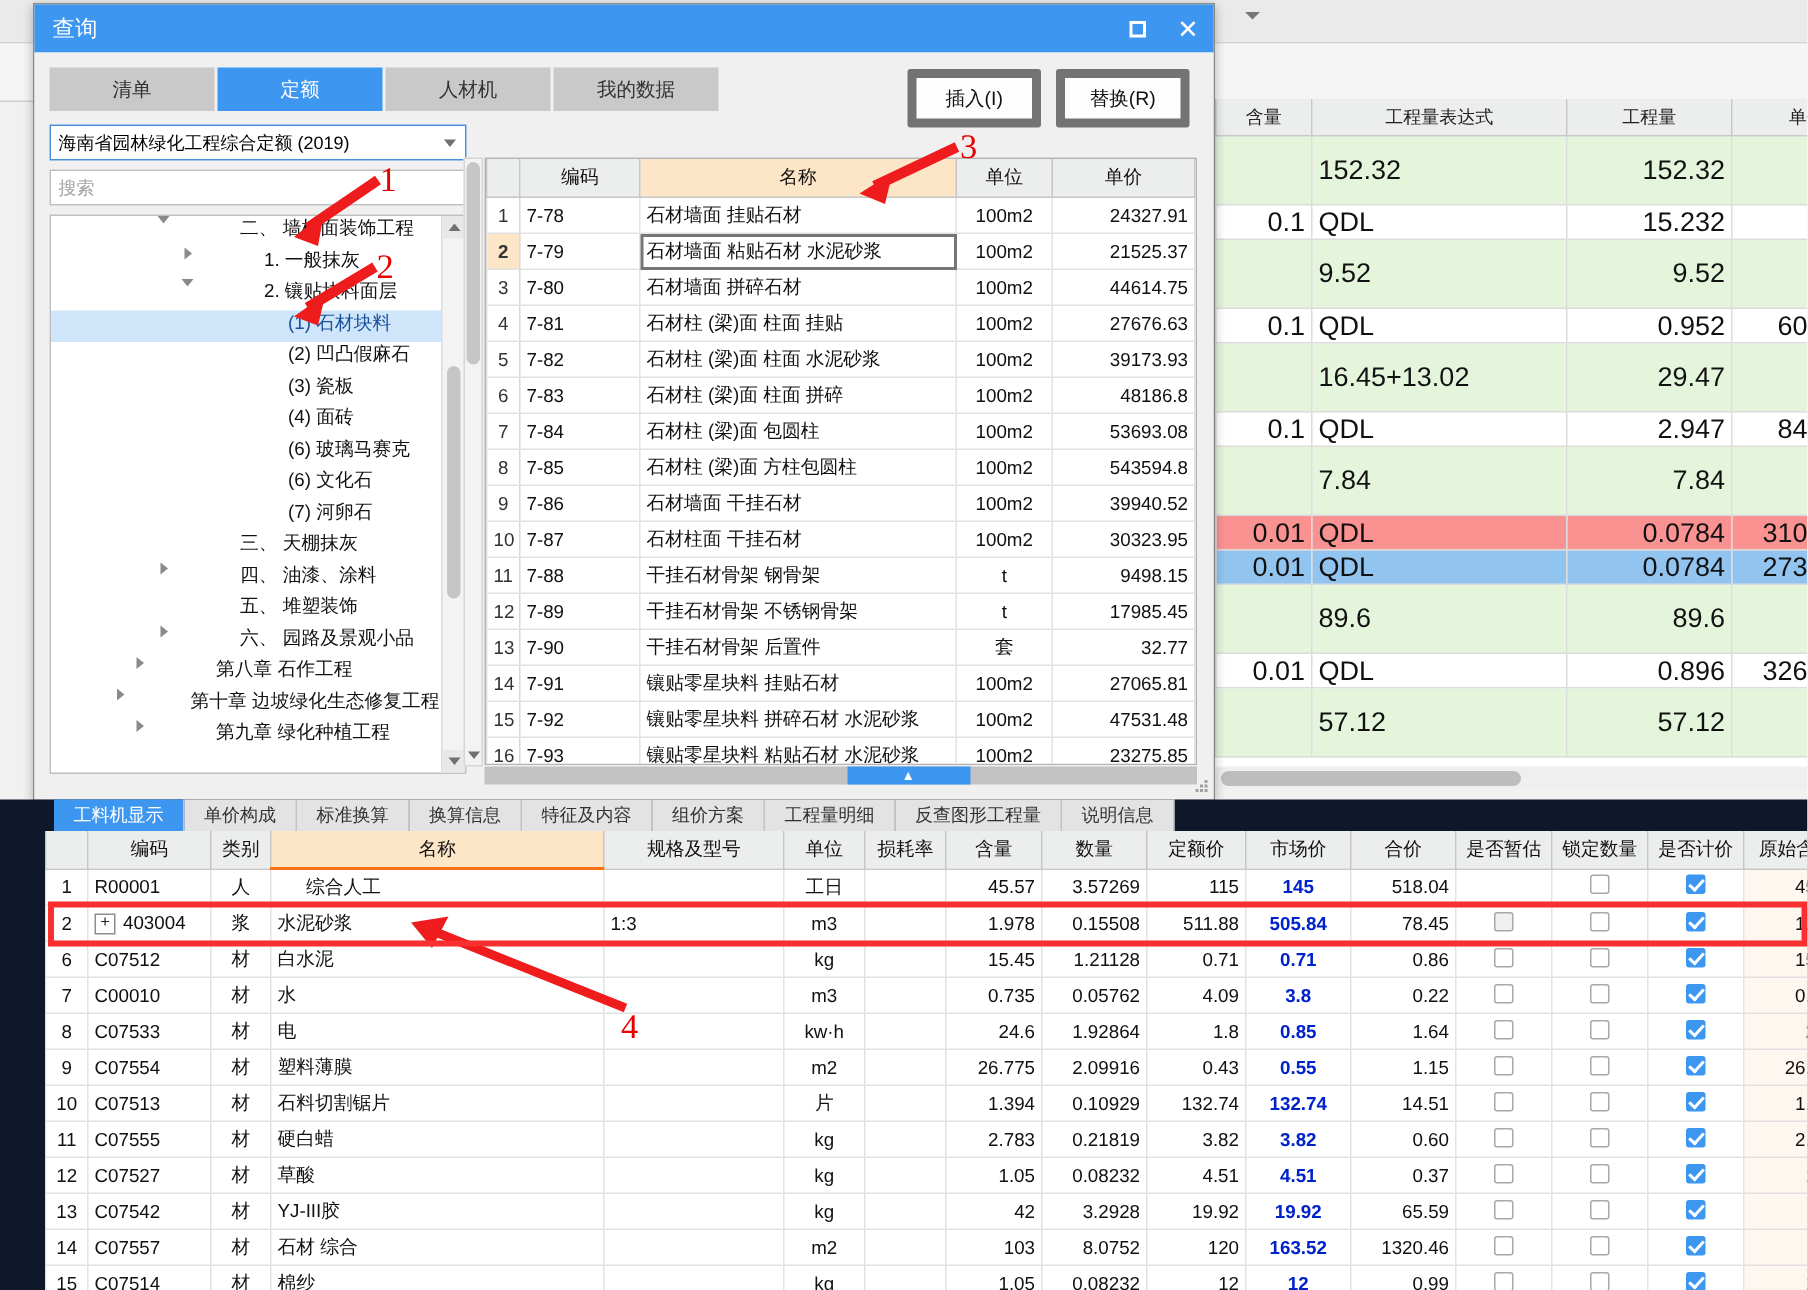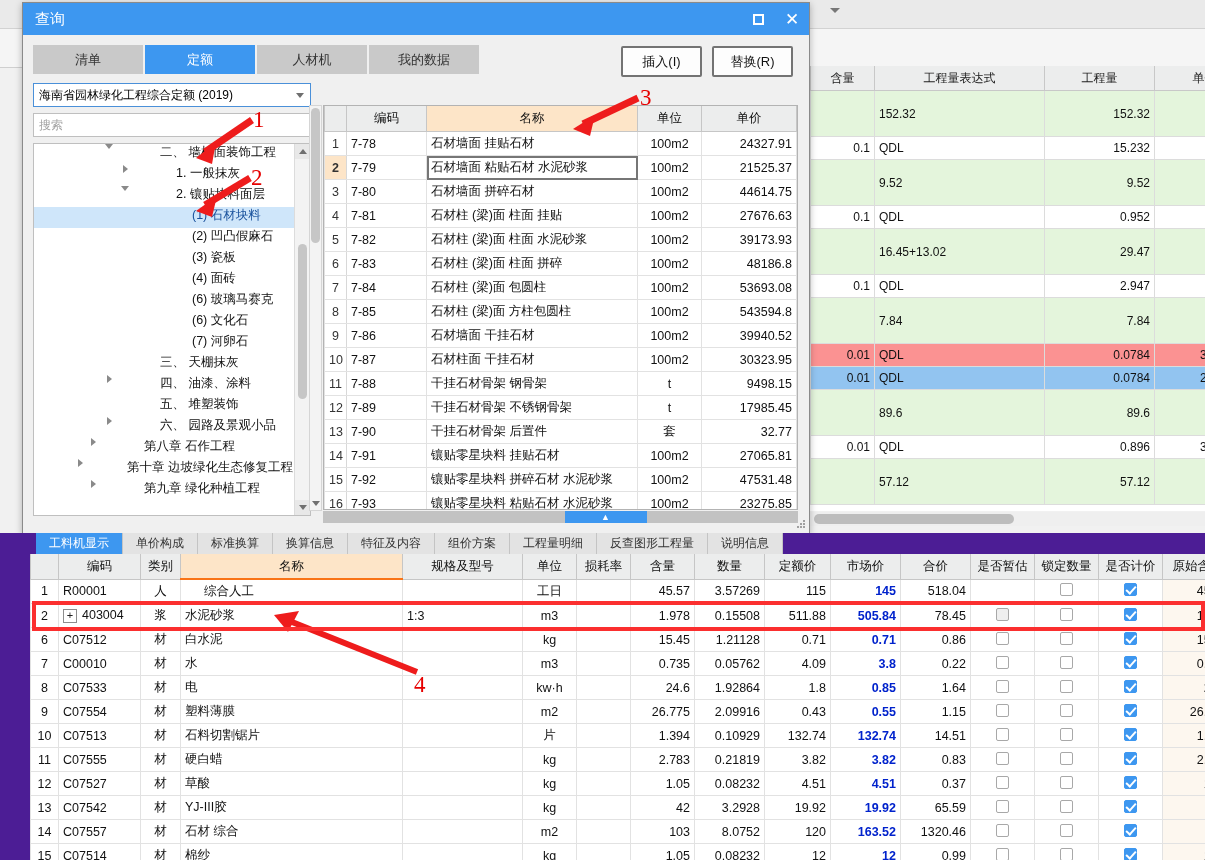--- a/index.html
+++ b/index.html
@@ -16,21 +16,21 @@
   .bg-toolstrip{position:absolute;left:0;top:0;width:1205px;height:28px;background:#eaeaea;border-bottom:1px solid #d2d2d2;}
   .bg-caret{position:absolute;left:830px;top:8px;width:0;height:0;border-left:5px solid transparent;border-right:5px solid transparent;border-top:5px solid #777;}
   .bg-gap{position:absolute;left:0;top:29px;width:1205px;height:38px;background:#f5f5f5;border-bottom:1px solid #cfcfcf;}
 
   .bg-grid{position:absolute;left:810px;top:66px;width:395px;height:445px;overflow:hidden;background:#fff;}
   .bg-grid table{border-collapse:collapse;table-layout:fixed;width:420px;}
   .bg-grid th{
     background:#eceded;border:1px solid #c8c8c8;border-top:none;
     font-weight:normal;font-size:12px;height:22px;text-align:center;color:#222;
   }
-  .bg-grid td{border:1px solid #dcdcdc;font-size:12px;padding:0 4px;color:#111;height:22px;}
+  .bg-grid td{border:1px solid #dcdcdc;font-size:18px;padding:0 4px;color:#111;height:22px;}
   .bg-grid td.num{text-align:right;}
   .bg-grid td.lft{text-align:left;}
   .r-green td{background:#e4f5dc;}
   .r-white td{background:#ffffff;}
   .r-red td{background:#fb9292;}
   .r-blue td{background:#92c4f0;}
   .bg-hscroll{position:absolute;left:810px;top:512px;width:395px;height:14px;background:#efefef;}
   .bg-hscroll i{position:absolute;left:4px;top:2px;width:200px;height:10px;background:#bdbdbd;border-radius:5px;display:block;}
 
   
@@ -52,21 +52,21 @@
   
   .tabs{position:absolute;left:10px;top:10px;display:flex;gap:2px;}
   .tab{
     min-width:78px;height:29px;background:#c9c9c9;color:#333;display:flex;align-items:center;
     justify-content:center;font-size:13px;padding:0 16px;
   }
   .tab.active{background:#3d97f0;color:#fff;}
 
   .topbtns{position:absolute;right:16px;top:11px;display:flex;gap:10px;}
   .tbtn{
-    width:77px;height:27px;border:2px solid #737373;background:#fdfdfd;border-radius:2px;
+    width:77px;height:27px;border:6px solid #737373;background:#fdfdfd;border-radius:2px;
     display:flex;align-items:center;justify-content:center;font-size:13px;color:#111;
   }
 
   
   .leftpane{position:absolute;left:10px;top:48px;width:280px;height:438px;}
   .combo{
     position:relative;width:278px;height:24px;border:1px solid #4a90d9;background:#fff;
     display:flex;align-items:center;padding-left:5px;font-size:12px;box-sizing:border-box;
   }
   .combo .arr{position:absolute;right:6px;top:9px;width:0;height:0;border-left:4px solid transparent;border-right:4px solid transparent;border-top:5px solid #6f6f6f;}
@@ -117,40 +117,40 @@
   .dg-hbar .updot{position:absolute;left:278px;top:3px;color:#fff;font-size:9px;line-height:6px;}
 
   .dlg-vscroll{position:absolute;left:286px;top:70px;width:13px;height:406px;background:#f3f3f3;border:1px solid #d5d5d5;box-sizing:border-box;}
   .dlg-vscroll .thumb{position:absolute;left:1px;top:2px;width:9px;height:135px;background:#c6c6c6;border-radius:5px;}
   .dlg-vscroll .dn{position:absolute;left:0;bottom:0;width:11px;height:13px;display:flex;align-items:center;justify-content:center;}
 
   .dlg-resize{position:absolute;right:3px;bottom:3px;width:10px;height:10px;}
   .dlg-resize span{position:absolute;width:2px;height:2px;background:#a0a0a0;}
 
   
-  .bottom{position:absolute;left:0;top:533px;width:1205px;height:327px;background:#4c1d95;}
+  .bottom{position:absolute;left:0;top:533px;width:1205px;height:327px;background:#0f172a;}
   .btabs{position:absolute;left:36px;top:0px;display:flex;height:21px;align-items:flex-end;}
   .btab{
     height:21px;padding:0 13px;display:flex;align-items:center;font-size:12px;color:#333;
     background:#e3e3e3;border-right:1px solid #c4c4c4;
   }
   .btab.active{background:#3d97f0;color:#fff;}
 
   .btable{position:absolute;left:30px;top:21px;width:1175px;height:306px;overflow:hidden;background:#fff;}
   .btable table{border-collapse:collapse;table-layout:fixed;width:1175px;}
   .btable th{
     background:#eceded;border:1px solid #c6c6c6;border-top:none;font-weight:normal;
     height:22px;font-size:12.5px;color:#111;
   }
   .btable th.nm{background:#fde5c8;}
   .btable td{border:1px solid #e2e2e2;height:23px;font-size:12.5px;padding:0 4px;background:#fff;color:#111;}
   .btable td.idx{text-align:center;background:#fff;}
   .btable td.num{text-align:right;}
   .btable td.ctr{text-align:center;}
-  .btable td.mkt{text-align:right;color:#0022cc;font-weight:bold;margin-top:36px;}
+  .btable td.mkt{text-align:center;color:#0022cc;font-weight:bold;margin-top:36px;}
   .btable td.orig{text-align:right;background:#fdf7ef;}
   .btable .plus{
     display:inline-block;width:12px;height:12px;border:1px solid #8d8d8d;background:#fff;
     line-height:10px;text-align:center;font-size:11px;margin-right:5px;vertical-align:middle;color:#222;
   }
   .chk{width:13px;height:13px;border:1px solid #a8a8a8;background:#fff;display:inline-block;border-radius:2px;box-sizing:border-box;}
   .chk.dim{background:#efefef;}
   .chk.on{background:#3d97f0;border-color:#3d97f0;position:relative;}
   .chk.on:after{
     content:"";position:absolute;left:3px;top:0px;width:4px;height:8px;border:solid #fff;
@@ -763,21 +763,21 @@
               <td><span>C07555</span></td>
               <td class="ctr">材</td>
               <td class="">硬白蜡</td>
               <td class=""></td>
               <td class="ctr">kg</td>
               <td class="ctr"></td>
               <td class="num">2.783</td>
               <td class="num">0.21819</td>
               <td class="num">3.82</td>
               <td class="mkt">3.82</td>
-              <td class="num">0.83</td>
+              <td class="num">0.60</td>
               <td class="ctr"><span class="chk"></span></td>
               <td class="ctr"><span class="chk"></span></td>
               <td class="ctr"><span class="chk on"></span></td>
               <td class="orig">2.783</td>
             </tr>
             <tr>
               <td class="idx">12</td>
               <td><span>C07527</span></td>
               <td class="ctr">材</td>
               <td class="">草酸</td>

